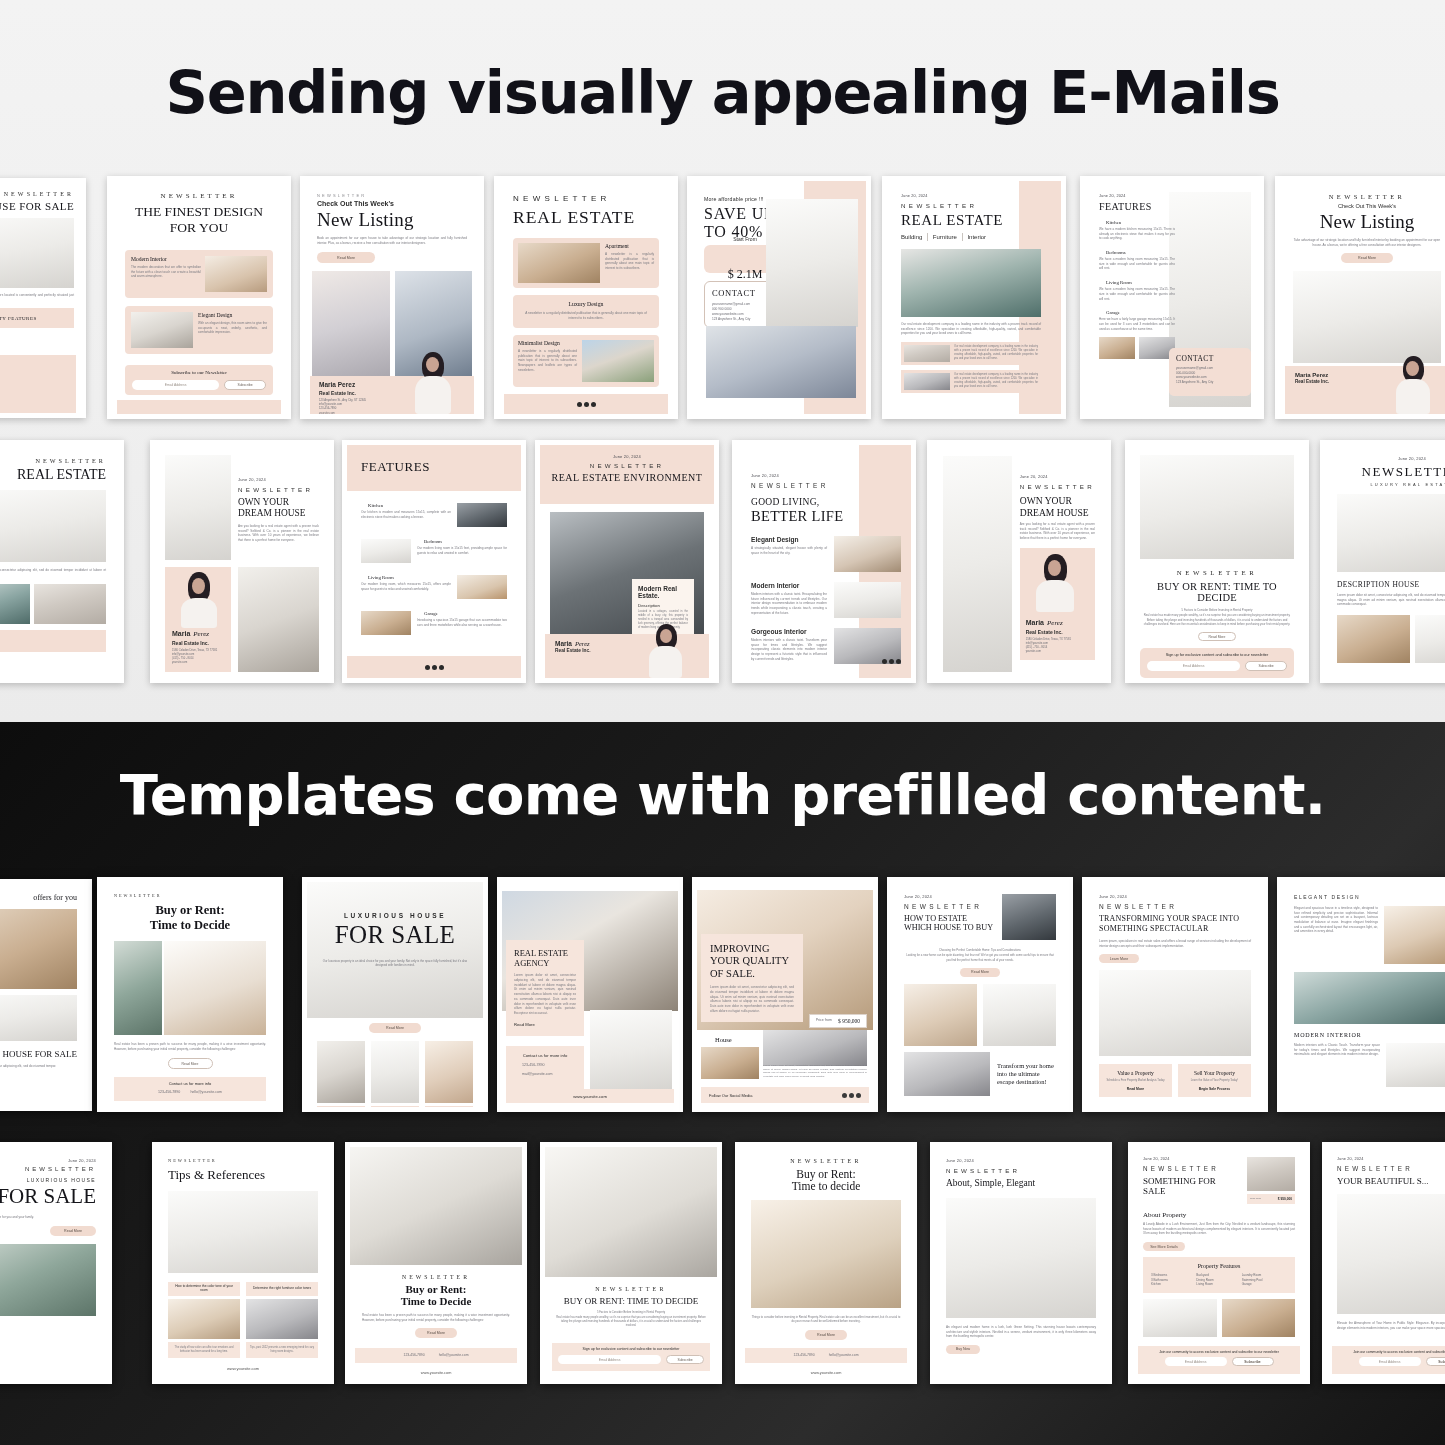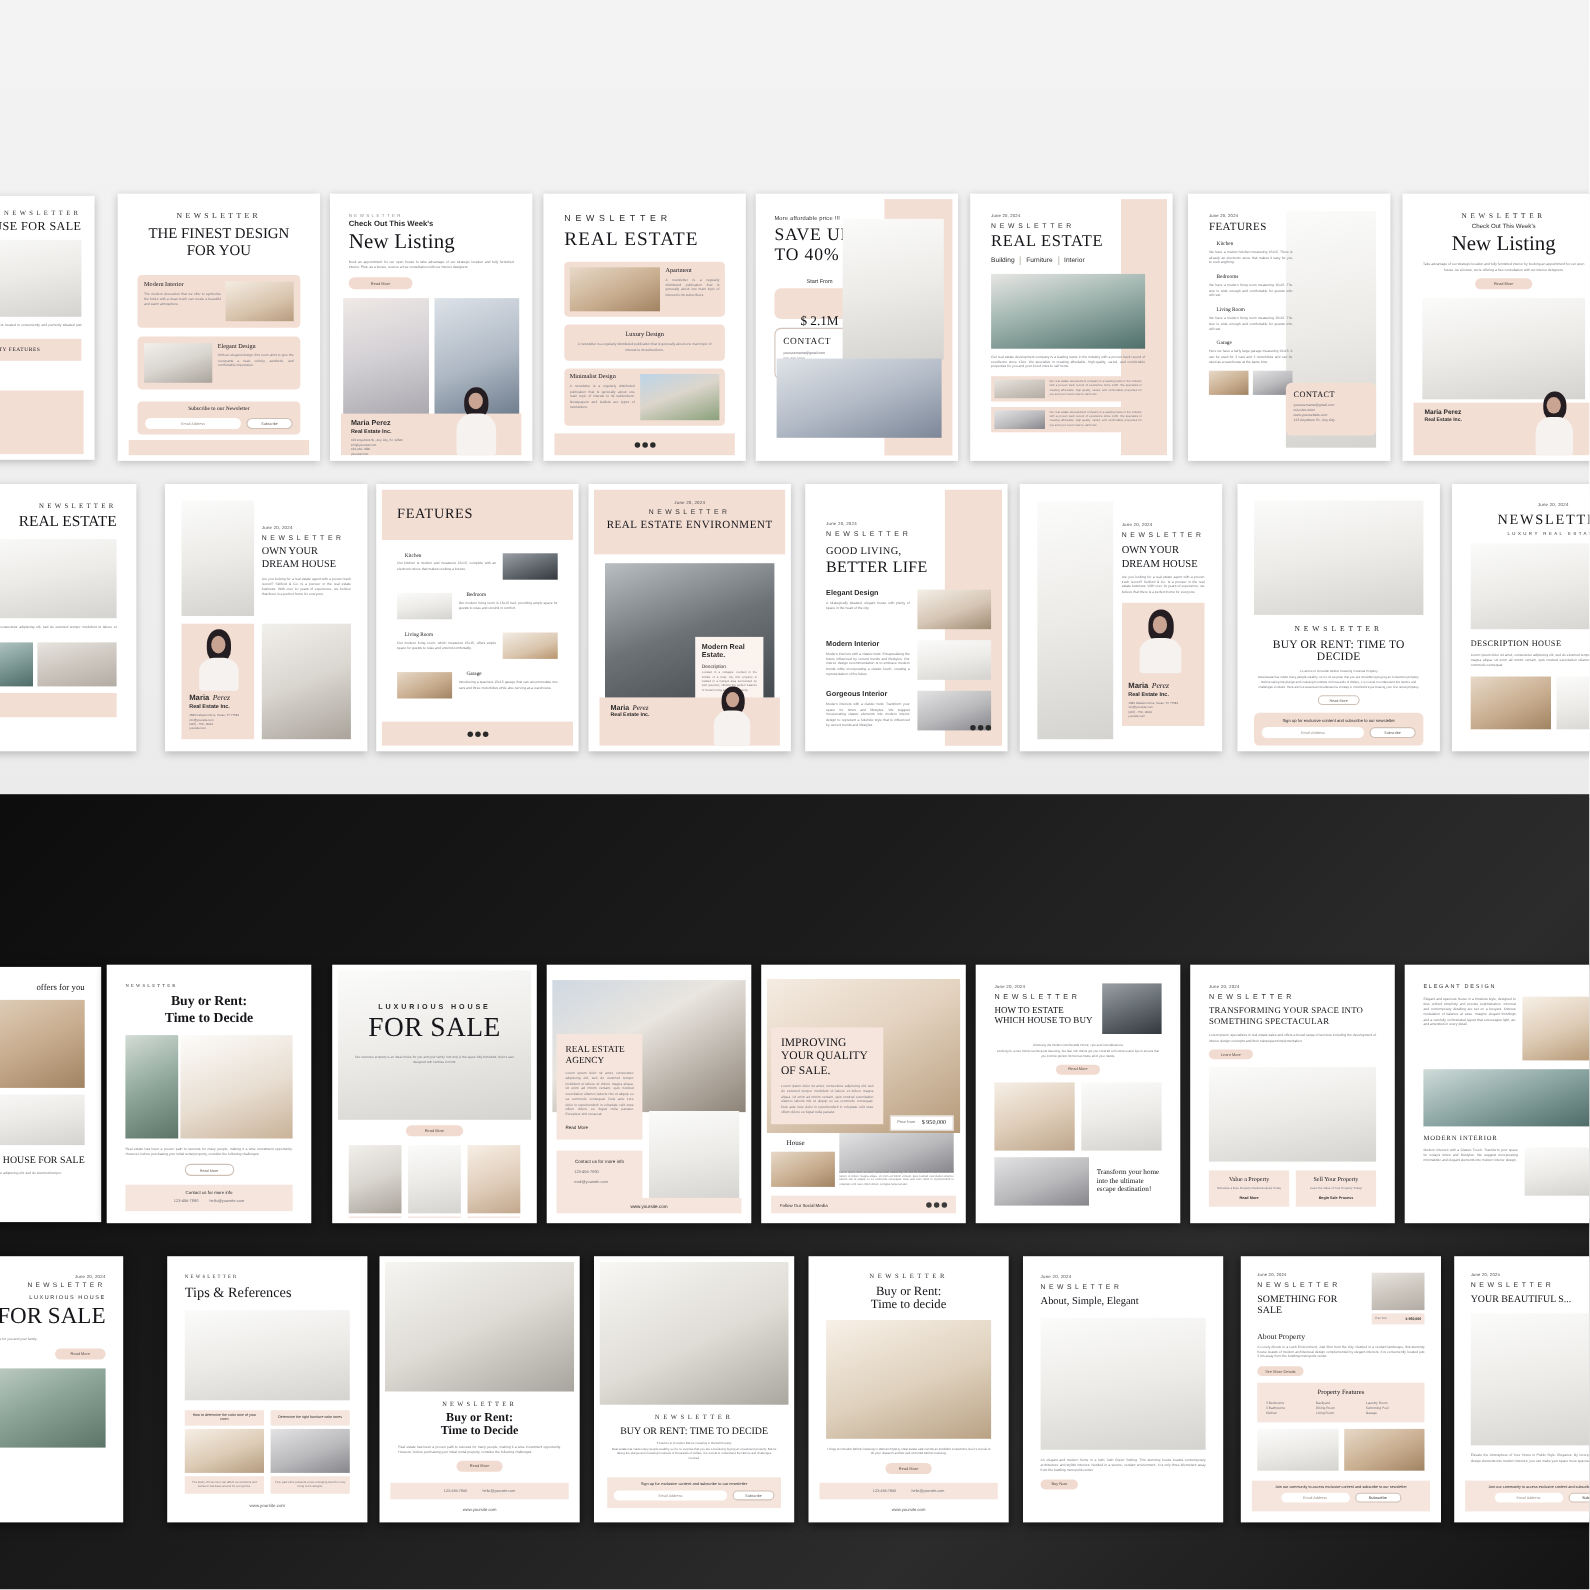--- a/index.html
+++ b/index.html
@@ -78,20 +78,21 @@
   .soc i { width:5px; height:5px; border-radius:50%; background:#2a2a2a; display:inline-block; }
 
   .bullet { font-family:"Liberation Serif", serif; font-size:5px; color:#1b1b20; }
 </style>
 </head>
 <body>
 
 <div class="page">
 
   <div class="light-section">
+    <div class="headline-light">Sending visually appealing E-Mails</div>
 
     <div class="tpl" style="left:-72px; top:178px; width:158px; height:240px;">
       <div class="inner" style="padding:8px 7px;">
         <div class="nl" style="text-align:right; font-size:6px;">NEWSLETTER</div>
         <div class="ser" style="text-align:right; font-size:11px; margin-top:3px; letter-spacing:.4px;">HOUSE FOR SALE</div>
         <div class="ph ph-bright" style="margin-top:6px; height:70px;"></div>
         <div class="tiny" style="margin-top:5px;">Our luxurious property of 155 square meters located is conveniently and perfectly situated just five minutes from the city center.</div>
         <div class="pinkbg" style="margin-top:6px; height:20px; display:flex; align-items:center; justify-content:center; padding:0 5px;">
           <div class="ser" style="font-size:5px; text-align:center; letter-spacing:.5px;">PROPERTY FEATURES</div>
         </div>
@@ -194,21 +195,21 @@
         </div>
       </div>
     </div>
 
     <div class="tpl" style="left:687px; top:176px; width:184px; height:243px;">
       <div class="inner" style="padding:0;">
         <div class="pinkbg" style="position:absolute; right:0; top:0; width:62px; height:243px;"></div>
         <div style="position:absolute; left:12px; top:15px; width:82px;">
           <div class="sans" style="font-size:5.2px; letter-spacing:.2px;">More affordable price !!!</div>
           <div class="ser" style="font-size:16px; line-height:1.1; margin-top:3px; letter-spacing:.8px;">SAVE UP TO 40%</div>
-          <div class="pinkbg" style="border-radius:6px; margin-top:22px; height:28px; display:flex; flex-direction:column; align-items:center; justify-content:center;gap:24px;">
+          <div class="pinkbg" style="border-radius:6px; margin-top:5px; height:28px; display:flex; flex-direction:column; align-items:center; justify-content:center;gap:24px;">
             <div class="sans" style="font-size:5px;">Start From</div>
             <div class="ser" style="font-size:12px; margin-top:1px;">$ 2.1M</div>
           </div>
           <div style="border:.6px solid #d3c2b7; border-radius:6px; margin-top:8px; padding:6px 7px;">
             <div class="ser" style="font-size:8.5px; letter-spacing:.6px;">CONTACT</div>
             <div style="margin-top:4px;">
               <div class="tiny2" style="font-size:3.2px;">yourusername@gmail.com</div>
               <div class="tiny2" style="font-size:3.2px;">000 900 0000</div>
               <div class="tiny2" style="font-size:3.2px;">www.yourwebsite.com</div>
               <div class="tiny2" style="font-size:3.2px;">123 Anywhere St., Any City</div>
@@ -535,20 +536,21 @@
         <div class="tiny" style="margin-top:4px;">Lorem ipsum dolor sit amet, consectetur adipiscing elit, sed do eiusmod tempor incididunt ut labore et dolore magna aliqua. Ut enim ad minim veniam, quis nostrud exercitation ullamco laboris nisi ut aliquip ex ea commodo consequat.</div>
         <div style="display:flex; gap:5px; margin-top:8px;">
           <div class="ph ph-wood" style="flex:1; height:48px;"></div>
           <div class="ph ph-bright" style="flex:1; height:48px;"></div>
         </div>
       </div>
     </div>
   </div>
 
   <div class="dark-section">
+    <div class="headline-dark" style="position:absolute; top:40px; left:0;">Templates come with prefilled content.</div>
 
     <div class="tpl dark-card" style="left:-68px; top:157px; width:160px; height:232px;">
       <div class="inner" style="padding:9px 10px;">
         <div class="ser" style="text-align:right; font-size:8px;">offers for you</div>
         <div class="ph ph-wood" style="margin-top:7px; height:80px;"></div>
         <div class="ph ph-bright" style="margin-top:6px; height:46px;"></div>
         <div class="ser" style="text-align:right; font-size:9px; margin-top:8px;">HOUSE FOR SALE</div>
         <div class="tiny" style="margin-top:5px;">Lorem ipsum dolor sit amet, consectetur adipiscing elit, sed do eiusmod tempor.</div>
       </div>
     </div>

